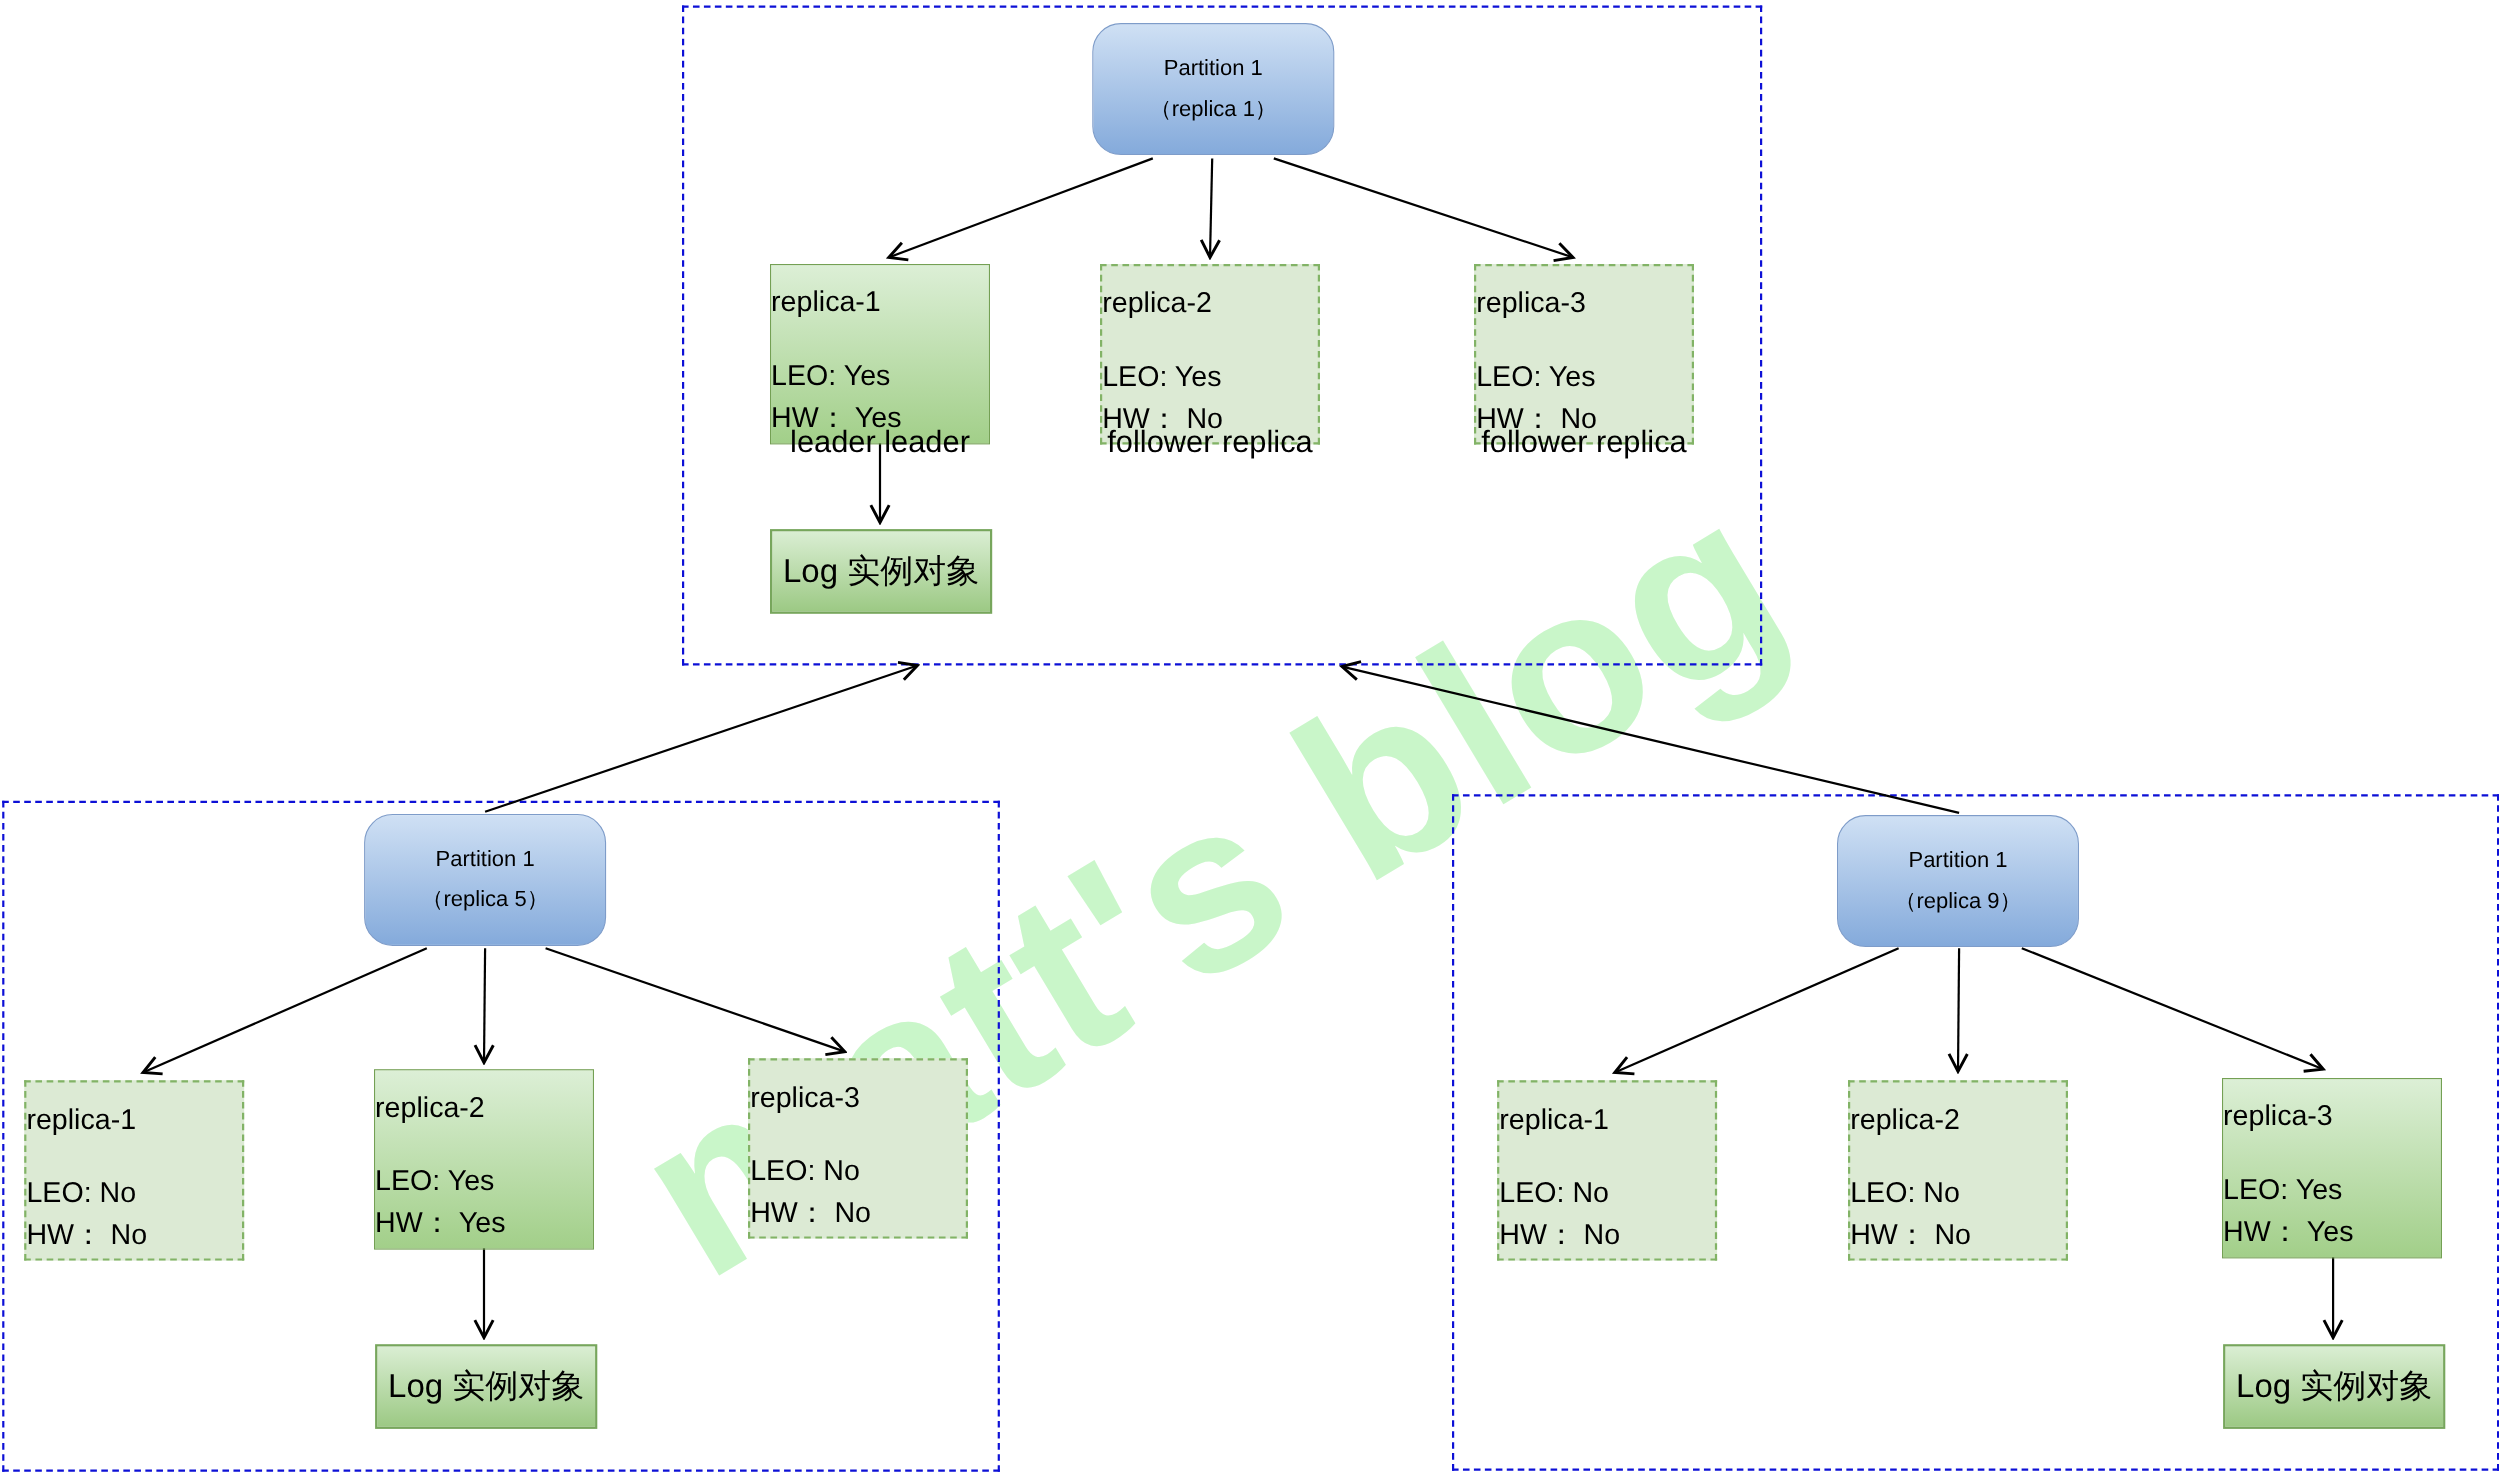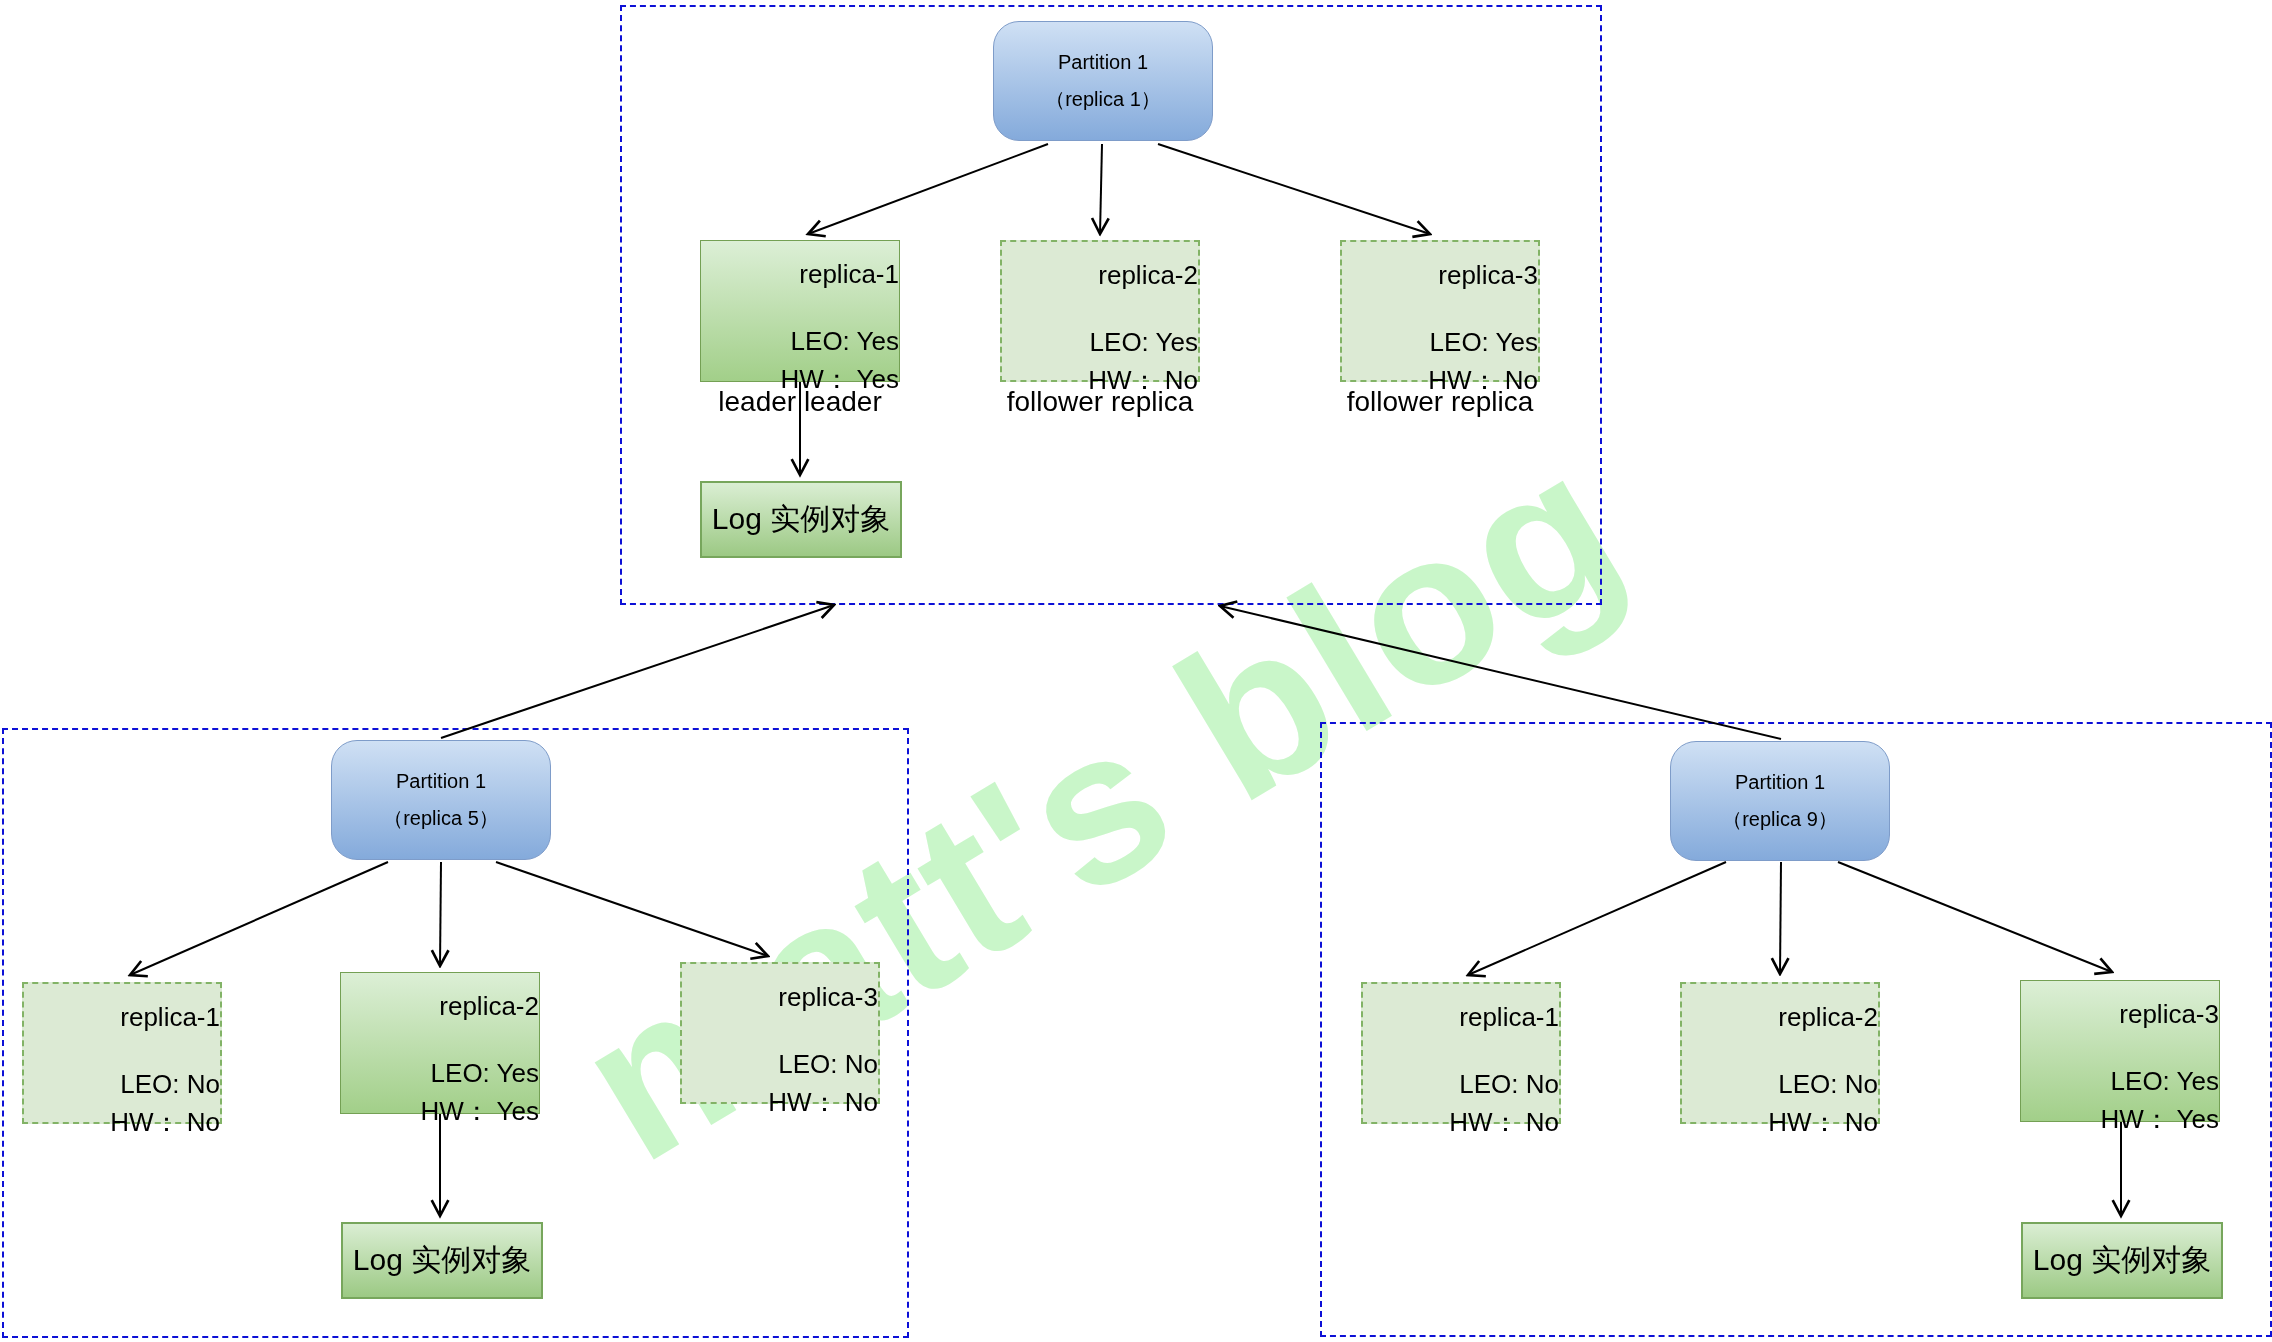--- a/index.html
+++ b/index.html
@@ -18,22 +18,22 @@
   }
   svg.arrows{position:absolute;left:0;top:0;z-index:2;}
   .partition{
     position:absolute;z-index:3;width:220px;height:120px;box-sizing:border-box;
     border:1px solid #7e9cc9;border-radius:26px;
     background:linear-gradient(#cfe0f4,#84aadb);
     display:flex;flex-direction:column;justify-content:center;align-items:center;
     font-size:20px;line-height:37px;
   }
   .replica{
-    position:absolute;z-index:3;width:200px;height:142px;box-sizing:border-box;
-    text-align:right;font-size:26px;
+    position:absolute;z-index:3;width:200px;height:164px;box-sizing:border-box;
+    text-align:left;font-size:26px;
   }
   .replica.leader{
     border:1px solid #74a054;
     background:linear-gradient(#dcefd6,#a2cf89);
   }
   .replica.follower{
     border:2px dashed #82b366;
     background:#dcead4;
   }
   .replica .r-name{margin-top:18px;}

